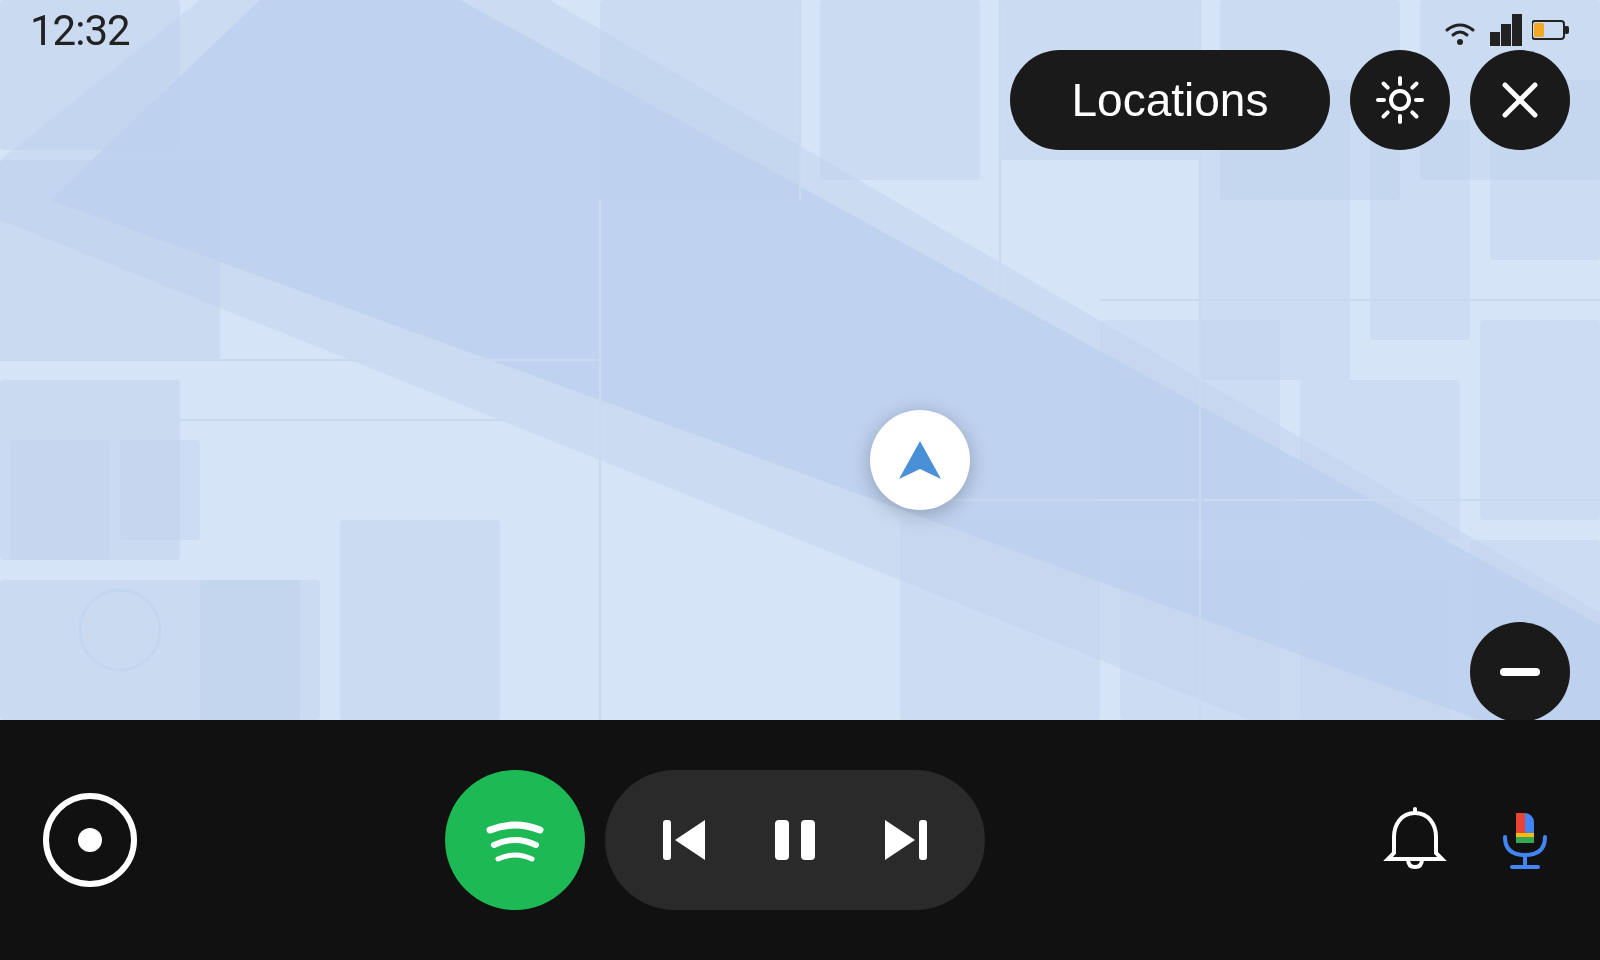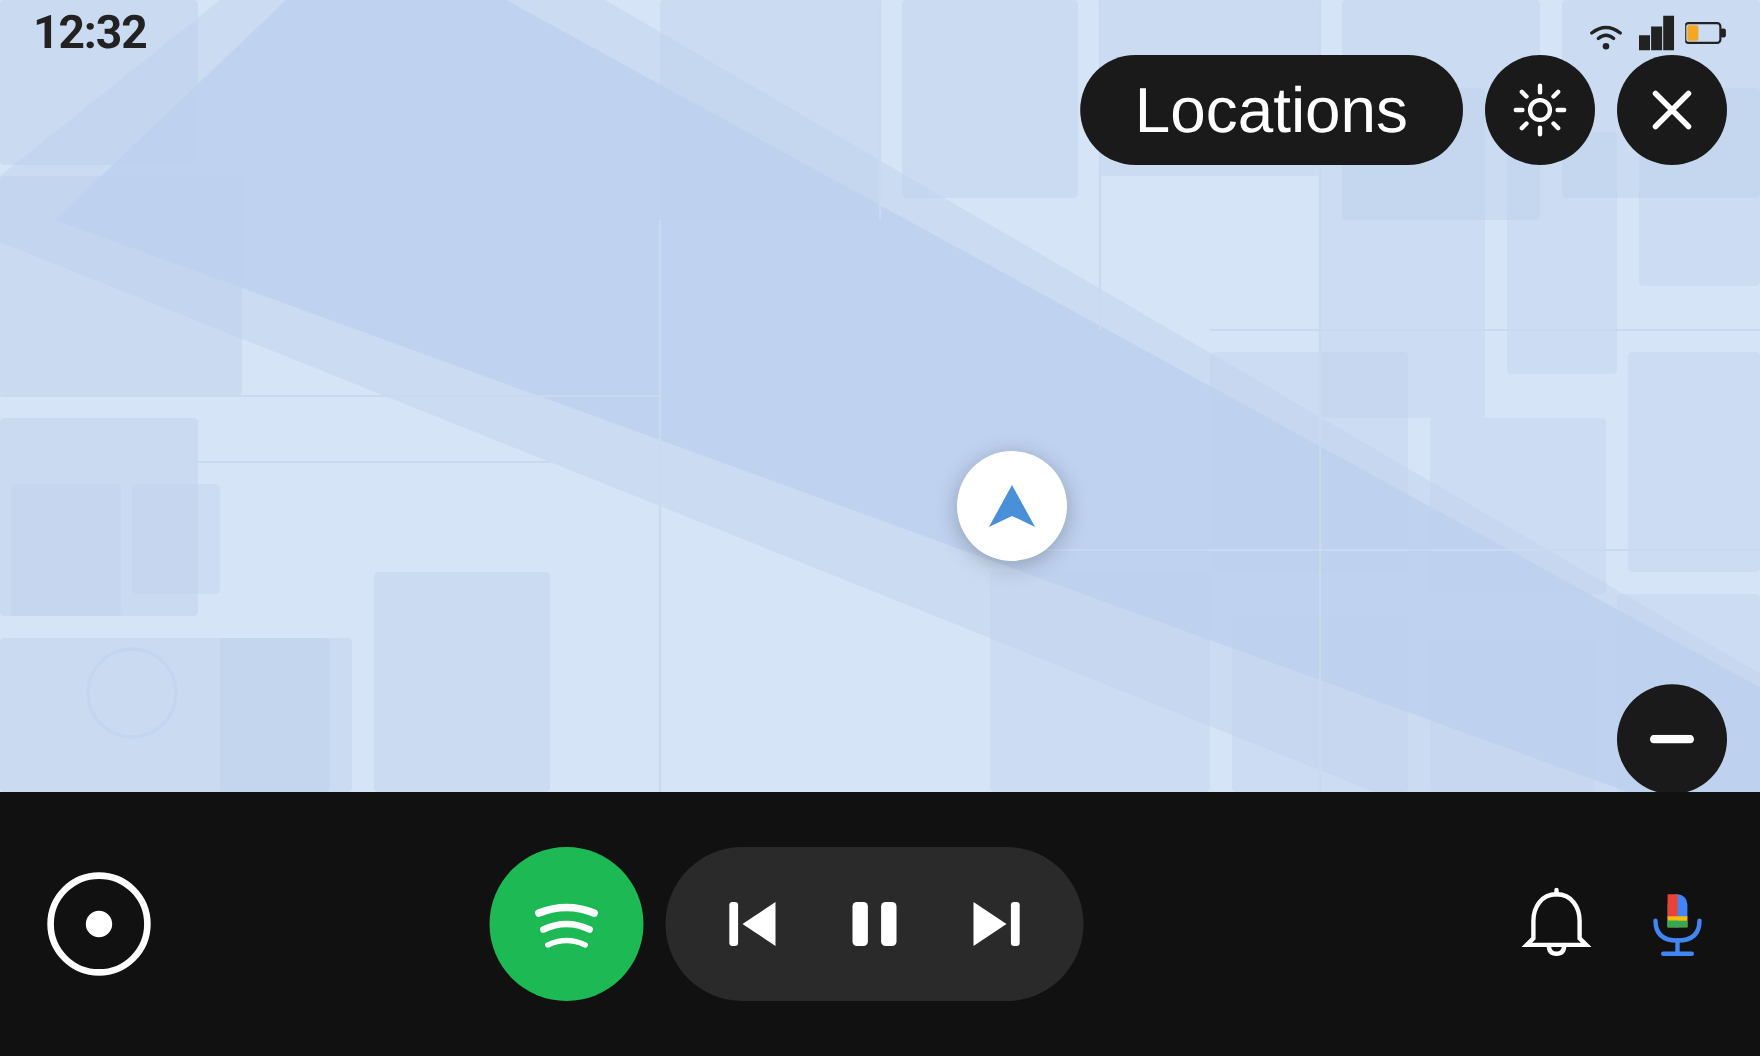--- a/index.html
+++ b/index.html
@@ -37,21 +37,21 @@
       height: 60px;
       display: flex;
       align-items: center;
       justify-content: space-between;
       padding: 0 30px;
       z-index: 10;
     }
 
     #time {
       font-size: 42px;
-      font-weight: 700;
+      font-weight: 400;
       color: #222;
       letter-spacing: -1px;
     }
 
     #status-icons {
       display: flex;
       align-items: center;
       gap: 10px;
     }
 
@@ -66,21 +66,21 @@
       z-index: 10;
     }
 
     #locations-btn {
       background: #1a1a1a;
       color: #fff;
       border: none;
       border-radius: 50px;
       padding: 0 50px;
       height: 100px;
-      font-size: 58px;
+      font-size: 46px;
       font-weight: 500;
       cursor: pointer;
       display: flex;
       align-items: center;
       justify-content: center;
       min-width: 320px;
     }
 
     .circle-btn {
       width: 100px;

